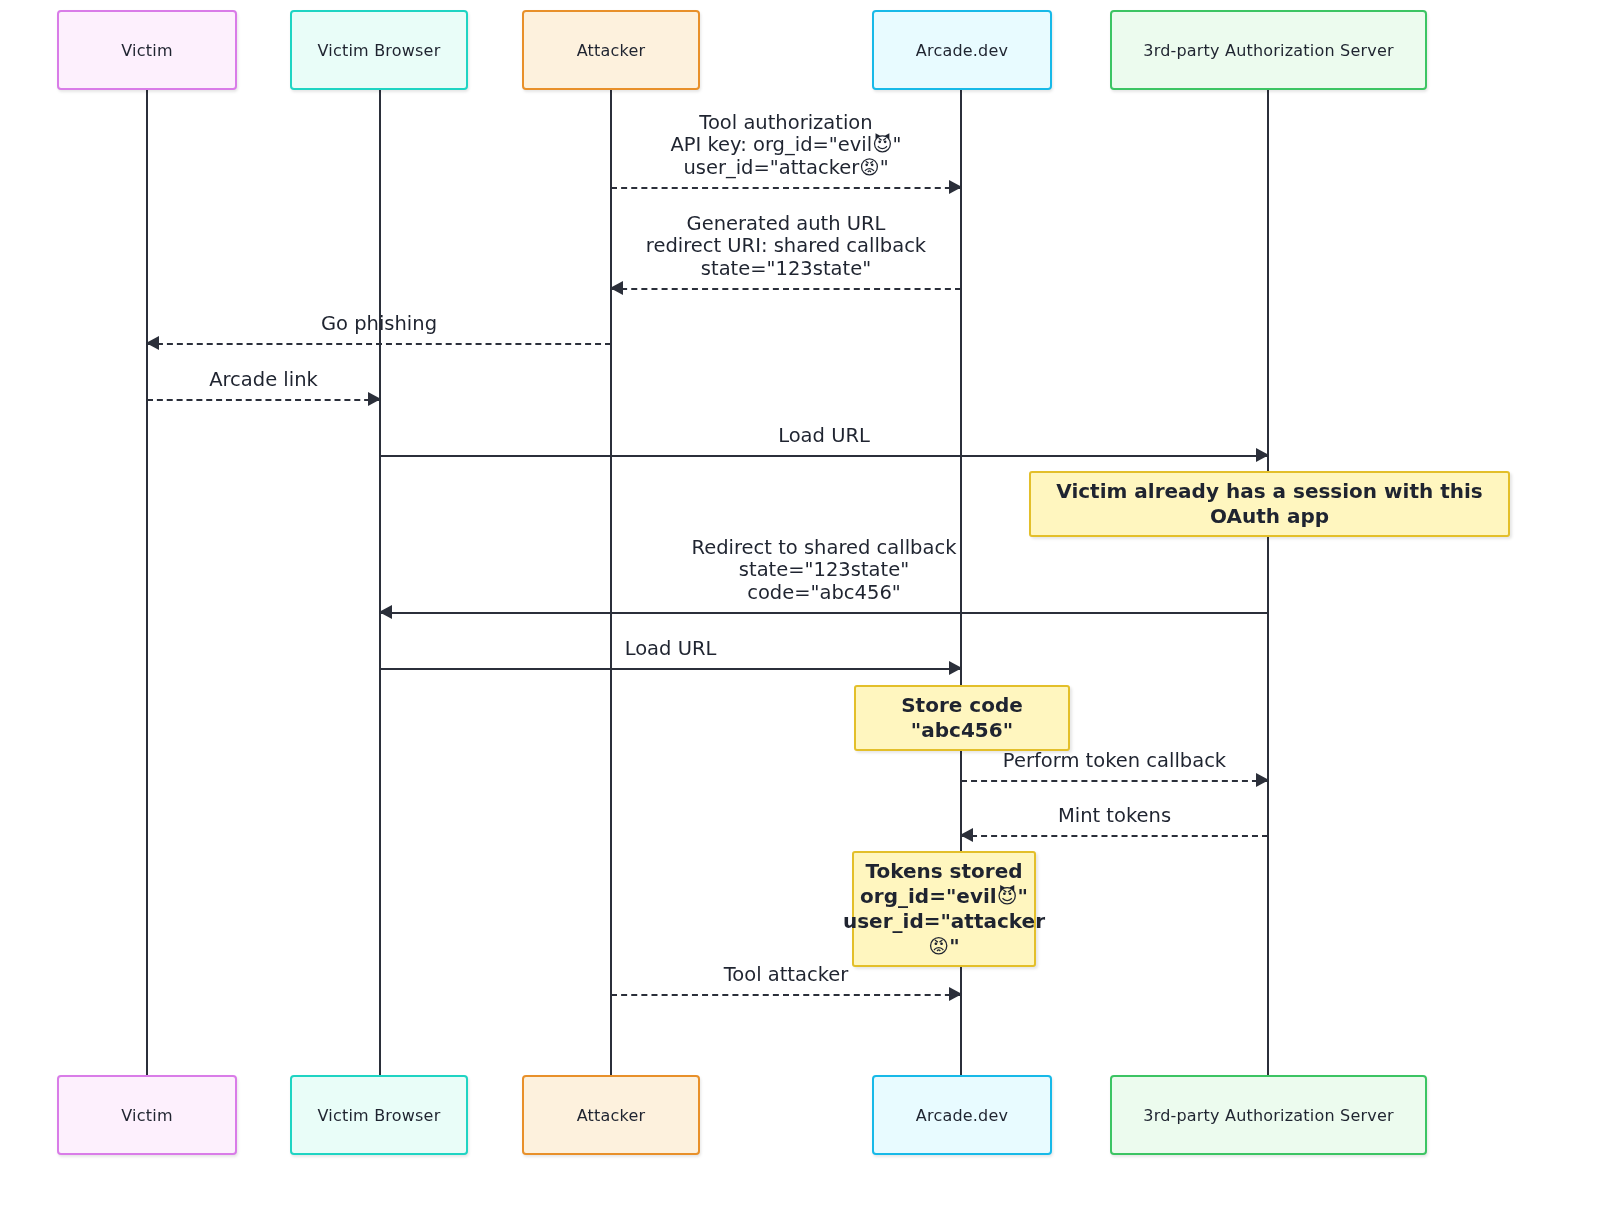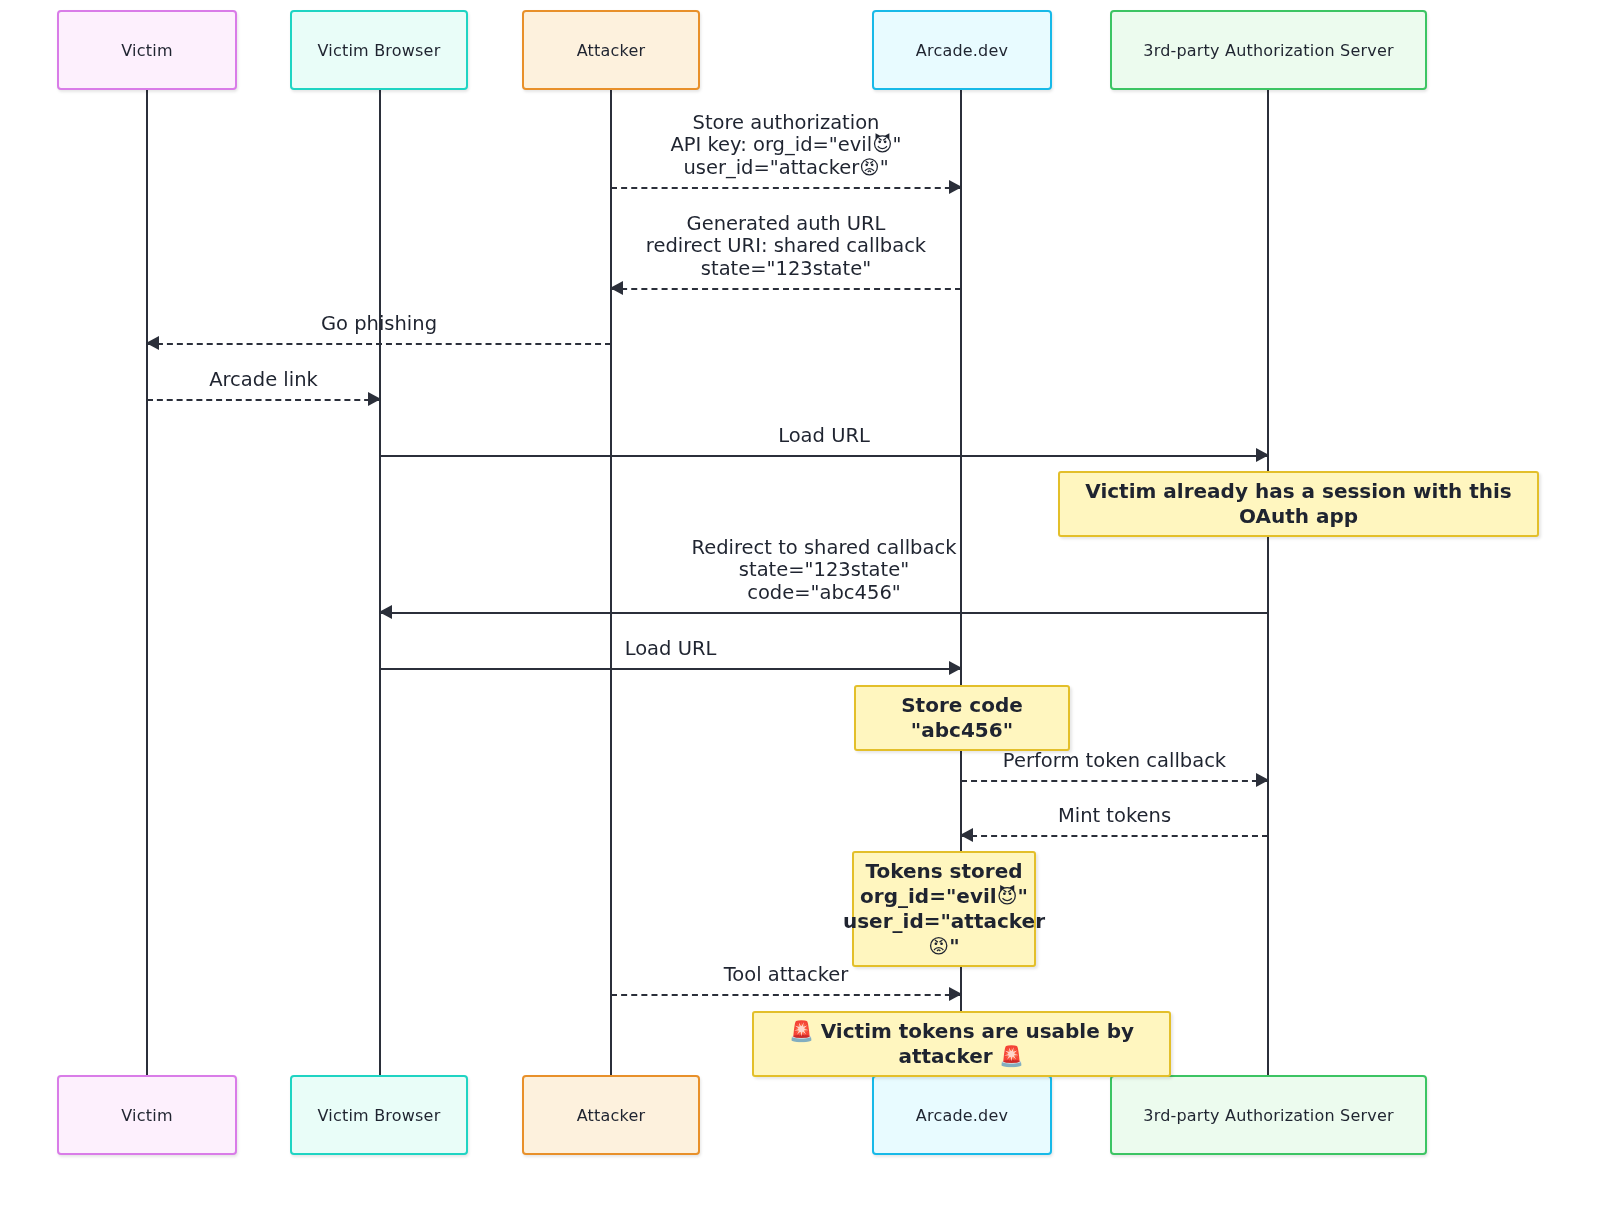--- a/index.html
+++ b/index.html
@@ -116,21 +116,21 @@
     </div>
     <div class="actor" style="left: 872px; top: 1075px; width: 180px; height: 80px; border-color: rgb(23, 185, 232); background: rgb(232, 251, 255);">
       <span>Arcade.dev</span>
     </div>
     <div class="actor" style="left: 1110px; top: 1075px; width: 317px; height: 80px; border-color: rgb(60, 196, 99); background: rgb(236, 251, 238);">
       <span>3rd-party Authorization Server</span>
     </div>
     <div class="msg dotted to-right" style="left: 611px; top: 187px; width: 350px;">
       <div class="line" style="width: 350px;"></div>
       <div class="head"></div>
-      <div class="label">Store authorization
+      <div class="label">Tool authorization
 API key: org_id="evil😈"
 user_id="attacker😡"</div>
     </div>
     <div class="msg dotted to-left" style="left: 611px; top: 288px; width: 350px;">
       <div class="line" style="width: 350px;"></div>
       <div class="head"></div>
       <div class="label">Generated auth URL
 redirect URI: shared callback
 state="123state"</div>
     </div>
@@ -169,19 +169,18 @@
     <div class="msg dotted to-left" style="left: 961px; top: 835px; width: 307px;">
       <div class="line" style="width: 307px;"></div>
       <div class="head"></div>
       <div class="label">Mint tokens</div>
     </div>
     <div class="msg dotted to-right" style="left: 611px; top: 994px; width: 350px;">
       <div class="line" style="width: 350px;"></div>
       <div class="head"></div>
       <div class="label">Tool attacker</div>
     </div>
-    <div class="note" style="left: 1029px; top: 471px; width: 481px; min-height: 38px; margin-left: 29px;"><span>Victim already has a session with this OAuth app</span></div>
+    <div class="note" style="left: 1029px; top: 471px; width: 481px; min-height: 38px;"><span>Victim already has a session with this OAuth app</span></div>
     <div class="note" style="left: 854px; top: 685px; width: 216px; min-height: 40px;"><span>Store code "abc456"</span></div>
     <div class="note" style="left: 852px; top: 851px; width: 184px; min-height: 90px;"><span>Tokens stored
 org_id="evil😈"
 user_id="attacker😡"</span></div>
-    <div class="note" style="left: 752px; top: 1011px; width: 419px; min-height: 40px;"><span>🚨 Victim tokens are usable by attacker 🚨</span></div>
   </div>
 
 </body></html>

